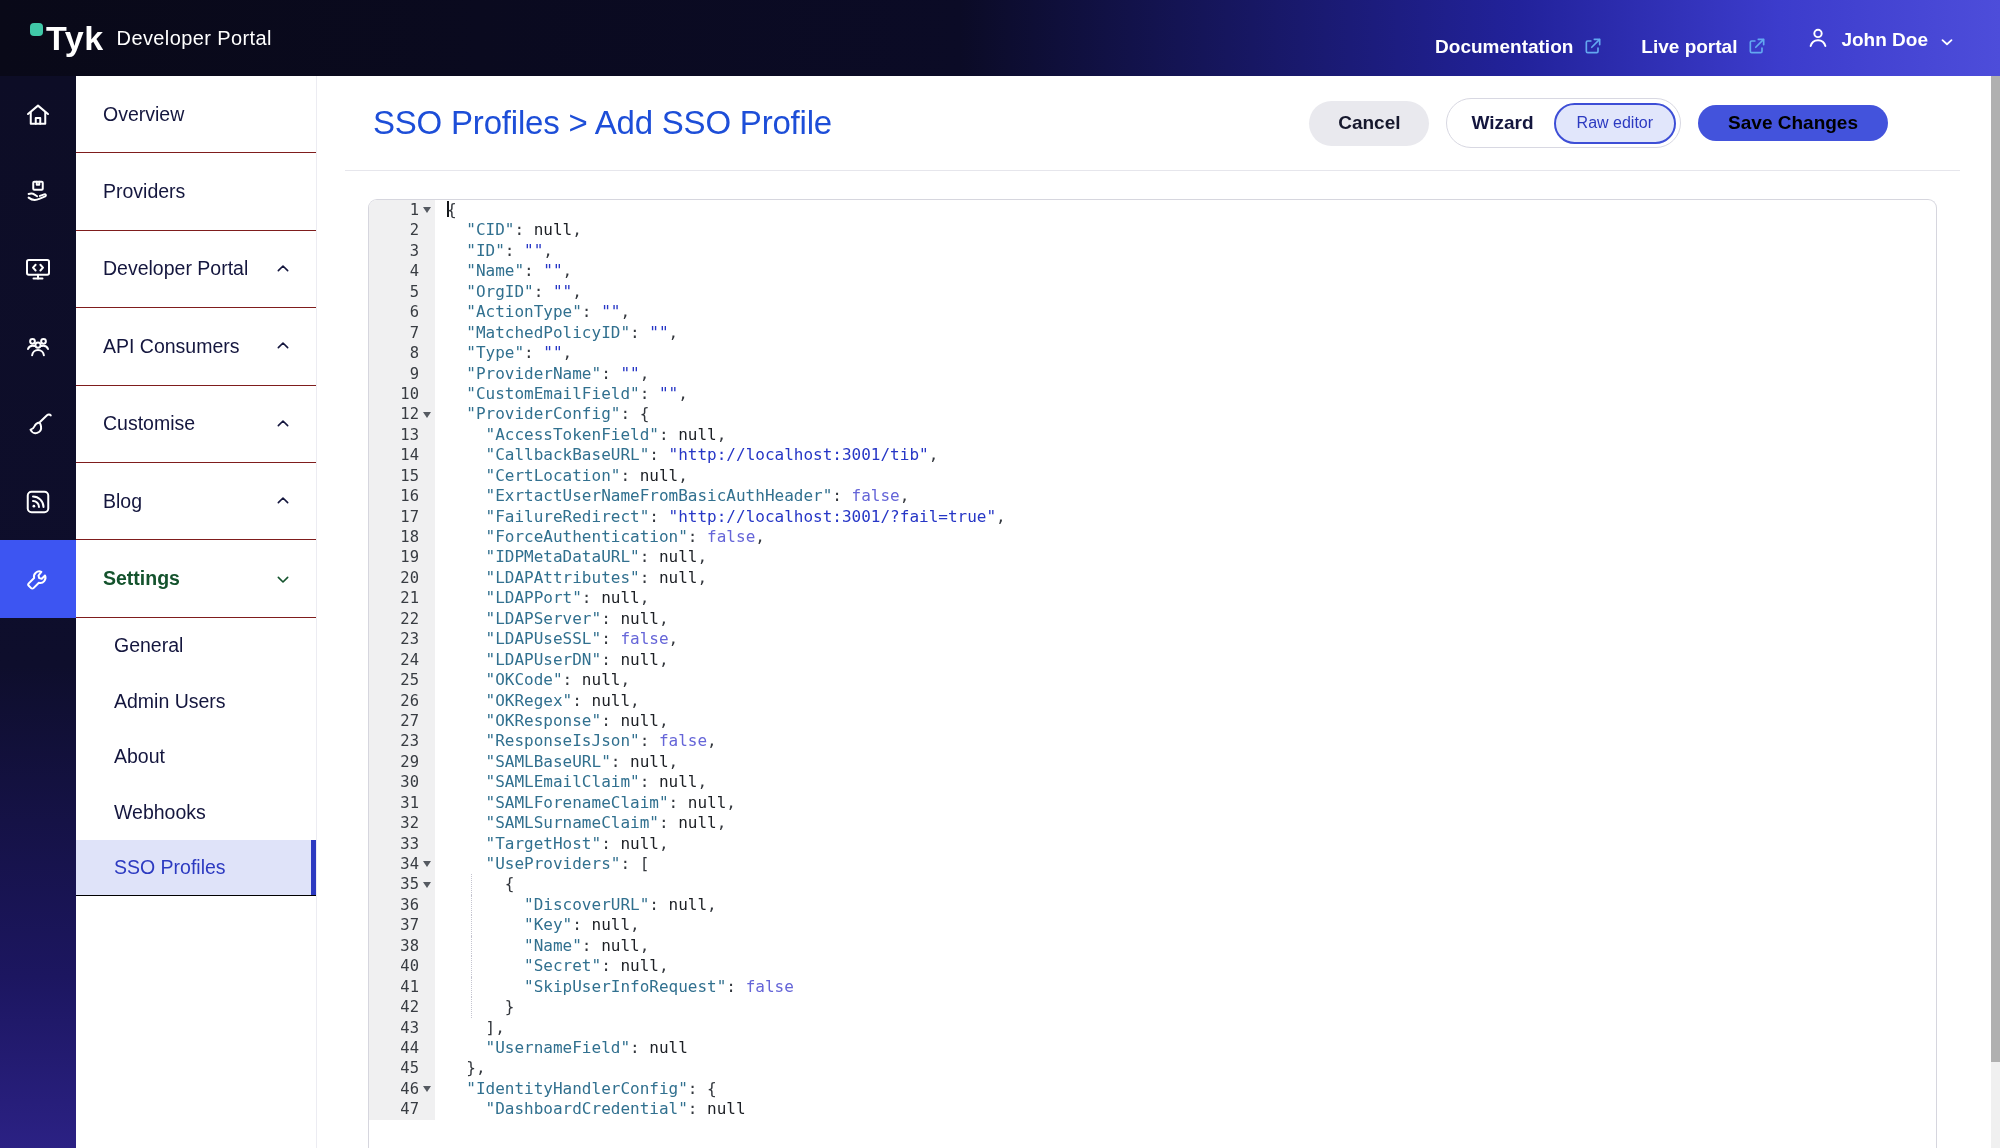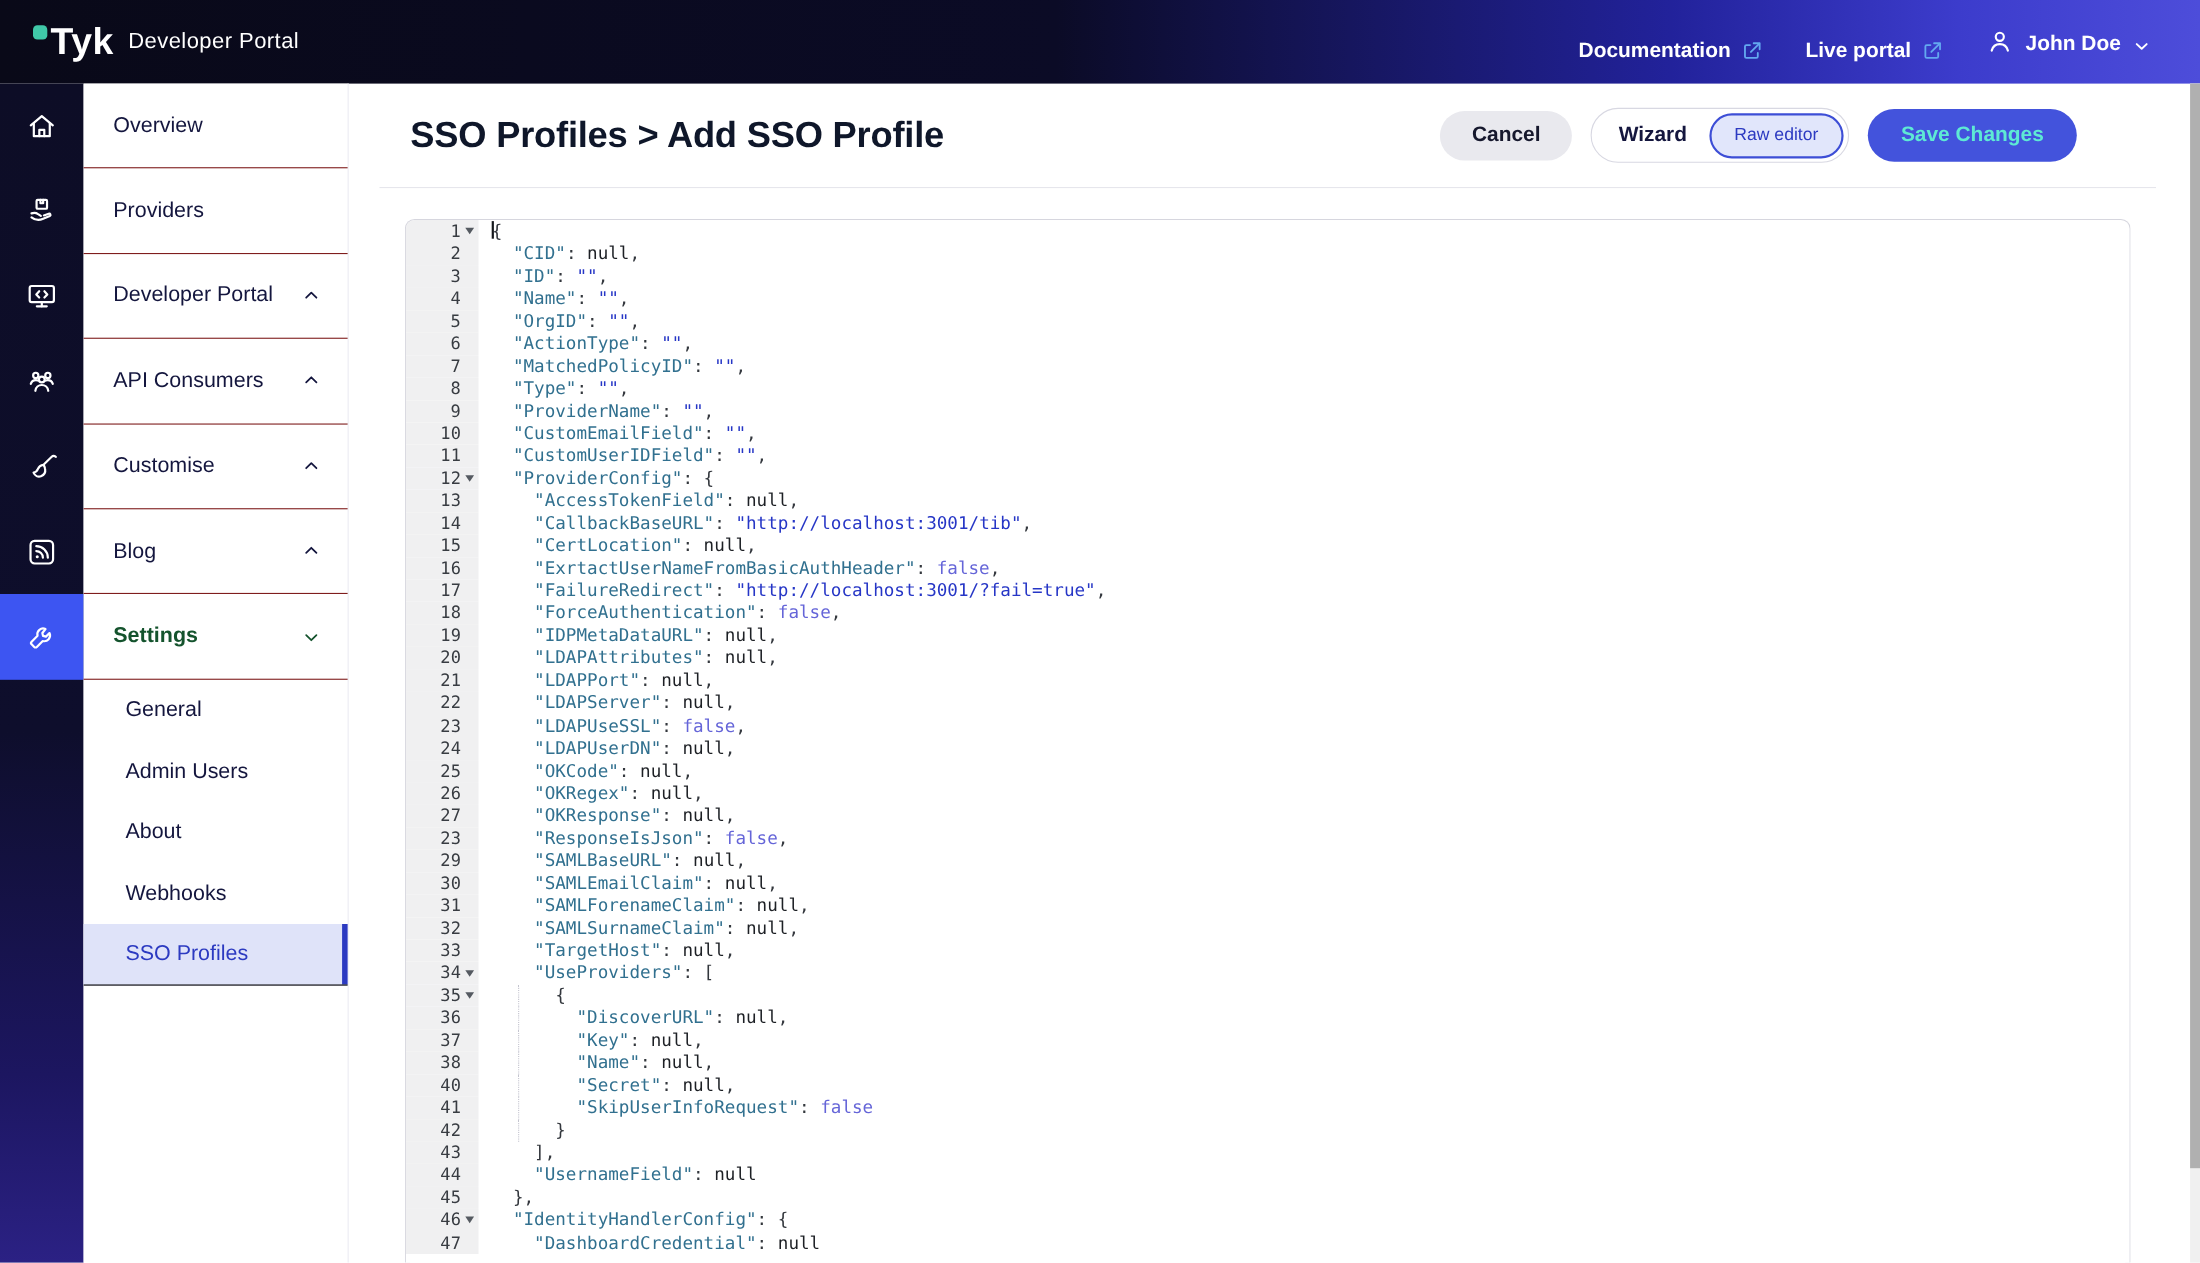--- a/index.html
+++ b/index.html
@@ -41,31 +41,31 @@
   .sb-item.section-active{color:#14532d;font-weight:700;}
   .sb-item.selected{background:var(--sel-bg);color:var(--sel-fg);box-shadow:inset -5px 0 0 var(--sel-fg);}
   .chev{display:flex;align-items:center;}
   .chev svg{width:16px;height:16px;stroke:currentColor;fill:none;stroke-width:2.4;
     stroke-linecap:round;stroke-linejoin:round;}
   .chev.down svg{transform:rotate(180deg);}
   
   .main{flex:1;display:flex;flex-direction:column;min-width:0;}
   .main-header{height:94px;flex:none;display:flex;align-items:center;justify-content:space-between;
     padding:0 112px 0 56px;}
-  .page-title{font-size:33px;font-weight:700;color:#0f172a;letter-spacing:-.2px;}
+  .page-title{font-size:33px;font-weight:400;color:#1d4ed8;letter-spacing:-.2px;}
   .header-actions{display:flex;align-items:center;gap:17px;}
   .btn{font-family:inherit;font-size:19px;font-weight:600;border:none;cursor:pointer;}
   .btn-cancel{height:45px;padding:0 29px;border-radius:23px;background:#e9e9ee;color:#16182d;}
   .toggle{height:50px;border:1px solid #d8d8e2;border-radius:25px;background:#fff;
     display:flex;align-items:center;padding-right:4px;box-sizing:border-box;}
   .toggle-wizard{padding:0 20px 0 24px;font-size:19px;font-weight:600;color:#14163e;
     background:none;border:none;cursor:pointer;font-family:inherit;}
   .toggle-raw{height:41px;padding:0 21px;border-radius:21px;background:#e1e6fb;
     border:2px solid #3d4ed6;color:var(--sel-fg);display:flex;align-items:center;box-sizing:border-box;}
-  .btn-save{height:48px;padding:0 30px;border-radius:24px;background:var(--save);color:#5eead4;}
+  .btn-save{height:36px;padding:0 30px;border-radius:24px;background:var(--save);color:#000000;}
   .divider{border-bottom:1px solid #e6e6ec;margin:0 40px 0 28px;}
   
   .editor-wrap{margin:28px 63px 0 51px;height:950px;border:1px solid #d6d6de;border-bottom:none;
     border-radius:9px 9px 0 0;overflow:hidden;background:#fff;}
   .ed-line{display:flex;height:20.45px;line-height:20.45px;
     font-family:"DejaVu Sans Mono",monospace;font-size:16px;}
   .gutter{width:66px;flex:none;background:#f0f0f1;color:#383c42;display:flex;
     align-items:center;box-sizing:border-box;padding-left:6px;font-size:15.5px;}
   .gutter .num{flex:1;text-align:right;}
   .fold-zone{width:16px;flex:none;display:flex;align-items:center;justify-content:center;}
@@ -328,27 +328,20 @@
           </div>
           <div class="ed-line">
             <div class="gutter">
               <span class="num">10</span>
               <span class="fold-zone"></span>
             </div>
             <div class="code"><span>  </span><span class="tok-k">"CustomEmailField"</span><span class="tok-p">: </span><span class="tok-s">""</span><span class="tok-p">,</span></div>
           </div>
           <div class="ed-line">
             <div class="gutter">
-              <span class="num">11</span>
-              <span class="fold-zone"></span>
-            </div>
-            <div class="code"><span>  </span><span class="tok-k">"CustomUserIDField"</span><span class="tok-p">: </span><span class="tok-s">""</span><span class="tok-p">,</span></div>
-          </div>
-          <div class="ed-line">
-            <div class="gutter">
               <span class="num">12</span>
               <span class="fold-zone">
                 <span class="fold-tri"></span>
               </span>
             </div>
             <div class="code"><span>  </span><span class="tok-k">"ProviderConfig"</span><span class="tok-p">: {</span></div>
           </div>
           <div class="ed-line">
             <div class="gutter">
               <span class="num">13</span>

